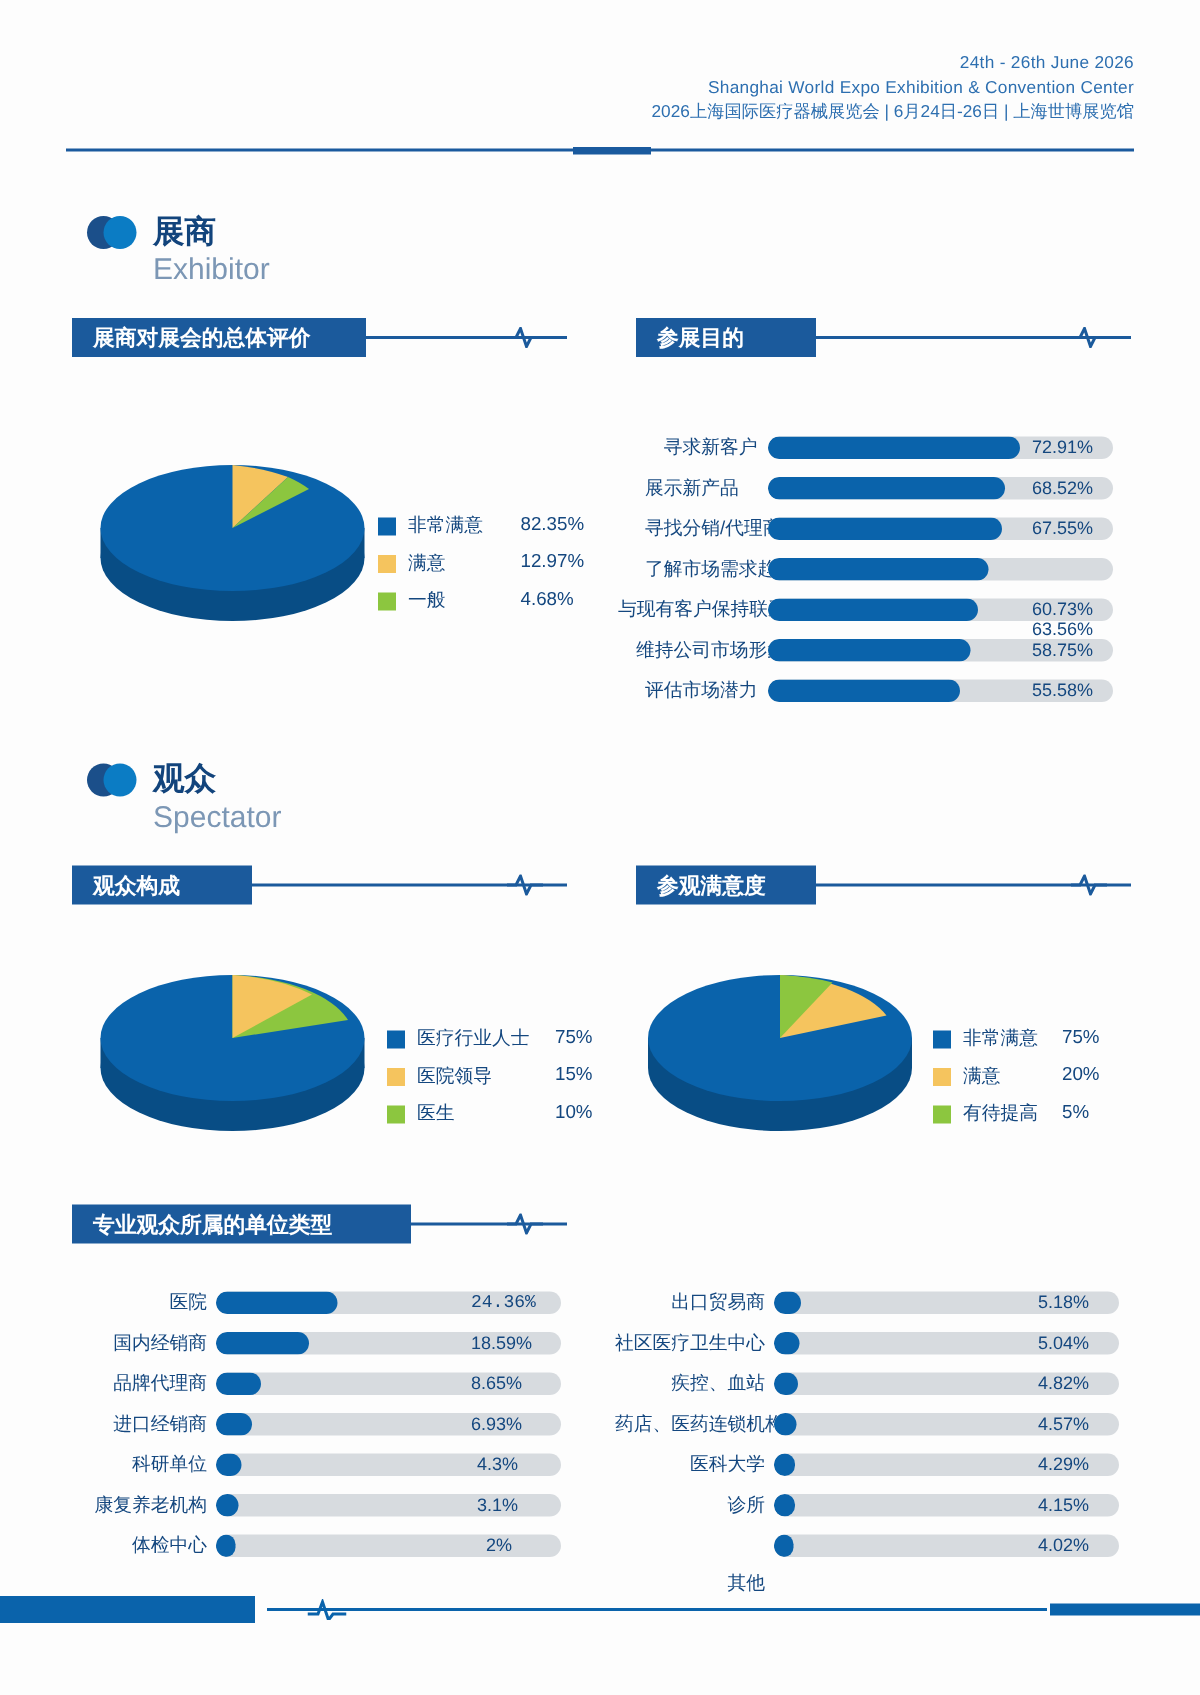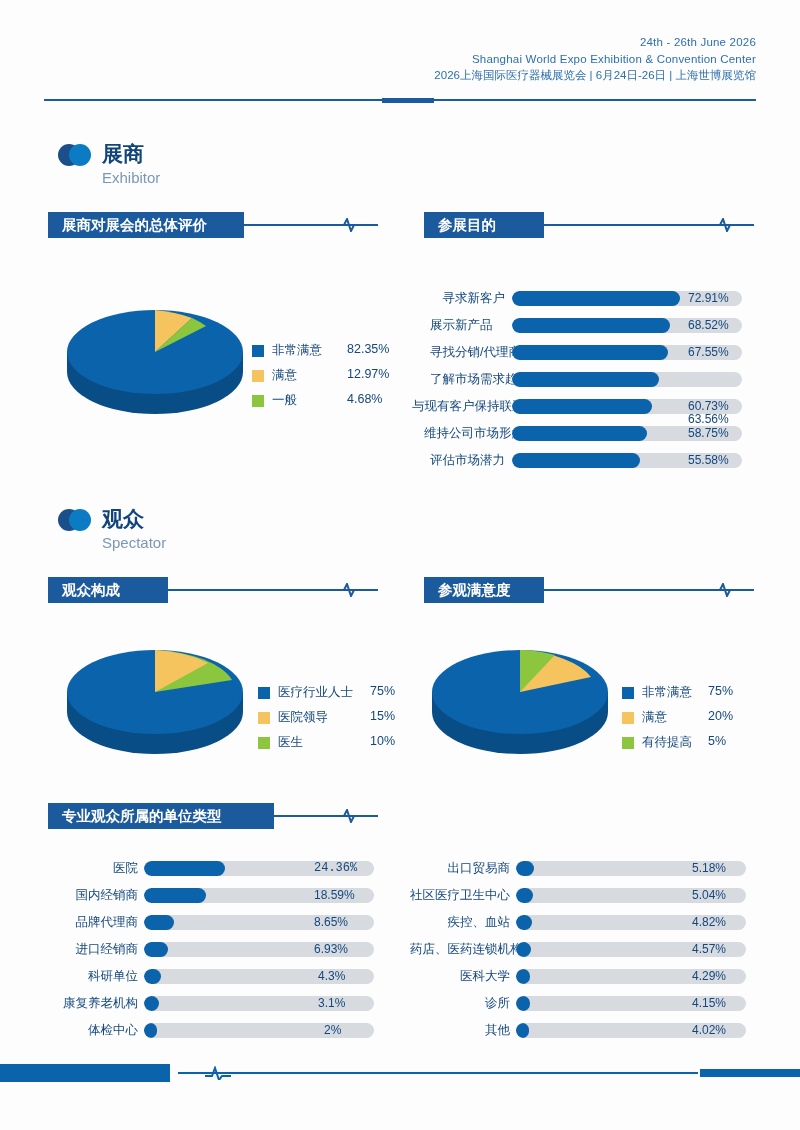--- a/index.html
+++ b/index.html
@@ -67,21 +67,21 @@
   .sec-head .dot-wrap .c2 {
     position: absolute; left: 11px; top: 0; width: 22px; height: 22px;
     border-radius: 50%; background: #0b7cc4;
   }
   .sec-head .t-cn {
     position: absolute; left: 44px; top: 0;
     font-size: 21px; font-weight: bold; color: #12447c; white-space: nowrap;
   }
   .sec-head .t-en {
     position: absolute; left: 44px; top: 29px;
-    font-size: 15px; color: #7c97b5; white-space: nowrap;
+    font-size: 20px; color: #7c97b5; white-space: nowrap;
   }
 
   
   .sub-head { position: absolute; height: 30px; }
   .sub-head .bar {
     position: absolute; left: 0; top: 0; height: 26px;
     background: #1b5a9c;
   }
   .sub-head .label {
     position: absolute; left: 14px; top: 4px;
@@ -455,21 +455,21 @@
       <div class="bar-val" style="left:282px; top:3px;">4.29%</div>
     </div>
     <div class="bar-row" style="top:135px; width:340px;">
       <div class="bl" style="width:100px; left:0; text-align:right;">诊所</div>
       <div class="bar-track" style="left:106px; top:3px; width:230px;">
           <div class="bar-fill" style="width:14px;"></div>
         </div>
       <div class="bar-val" style="left:282px; top:3px;">4.15%</div>
     </div>
     <div class="bar-row" style="top:162px; width:340px;">
-      <div class="bl" style="width:100px; left:0; text-align:right;">其他</div>
+      <div class="bl" style="width:100px; left:0; text-align:right;margin-top:25px;">其他</div>
       <div class="bar-track" style="left:106px; top:3px; width:230px;">
           <div class="bar-fill" style="width:13px;"></div>
         </div>
       <div class="bar-val" style="left:282px; top:3px;">4.02%</div>
     </div>
   </div>
 
   <div class="footer">
     <div class="f-block"></div>
     <div class="f-line"></div>

